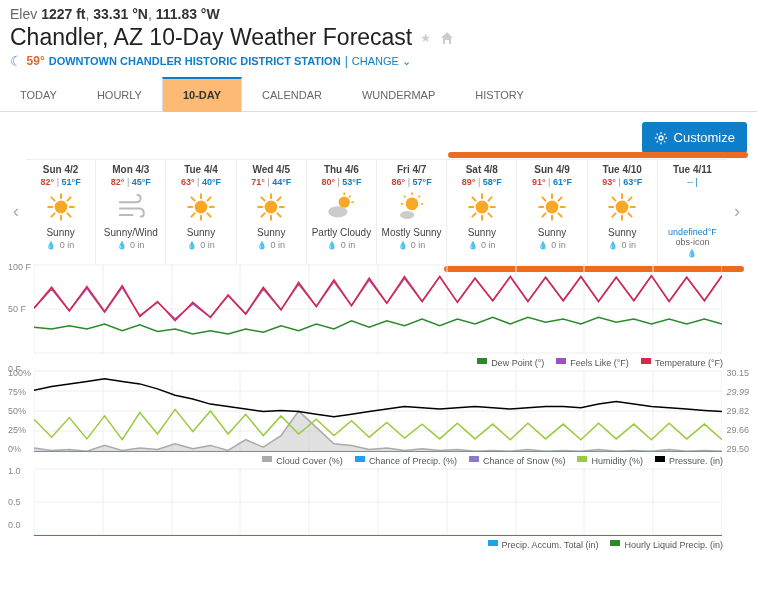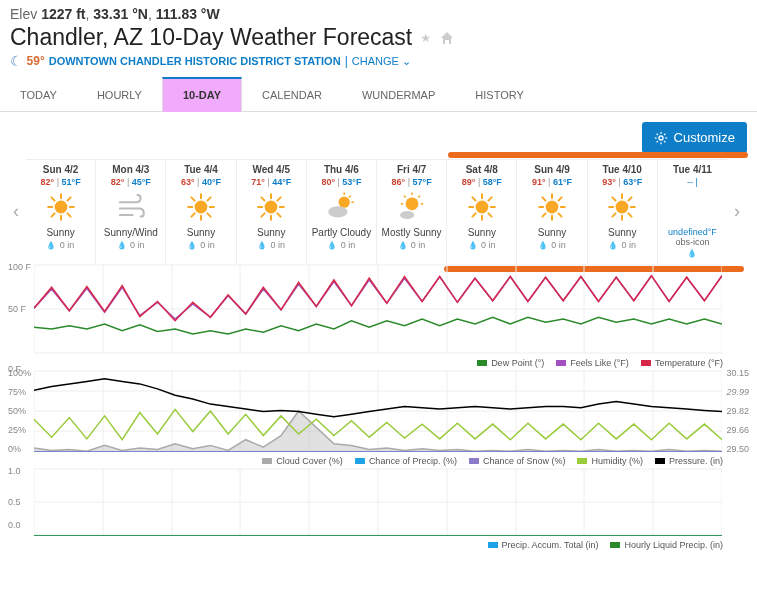--- a/index.html
+++ b/index.html
@@ -10,21 +10,21 @@
   .title-row { display: flex; align-items: center; gap: 8px; margin-top: 2px; }
   .title { font-size: 23px; font-weight: 400; color: #222; }
   .star, .home { color: #ccc; cursor: pointer; }
   .sub-row { display: flex; align-items: center; gap: 4px; font-size: 12px; margin-top: 2px; }
   .moon { color: #5a8fc7; font-size: 14px; }
   .temp { color: #d86c34; font-weight: bold; }
   .station { color: #0e7ec8; font-weight: bold; font-size: 11px; }
   .change { color: #0e7ec8; font-size: 11px; }
   .tabs { display: flex; border-bottom: 1px solid #ddd; margin-top: 8px; }
   .tab { padding: 10px 20px; font-size: 11px; color: #666; cursor: pointer; border-top: 2px solid transparent; }
-  .tab.active { border-top: 2px solid #0e7ec8; color: #333; font-weight: bold; background: #f0abfc; border-left: 1px solid #ddd; border-right: 1px solid #ddd; margin-bottom: -1px; }
+  .tab.active { border-top: 2px solid #0e7ec8; color: #333; font-weight: bold; background: #fdba74; border-left: 1px solid #ddd; border-right: 1px solid #ddd; margin-bottom: -1px; }
   .main { position: relative; padding: 10px 10px 0 6px; }
   .customize-row { display: flex; justify-content: flex-end; margin-bottom: 6px; }
   .customize { background: #0e7ec8; color: #fff; border: none; padding: 8px 12px; font-size: 13px; border-radius: 3px; display: flex; align-items: center; gap: 6px; cursor: pointer; }
   .gear { width: 14px; height: 14px; }
   .fcst-row { display: flex; align-items: stretch; }
   .nav { width: 20px; display: flex; align-items: center; justify-content: center; color: #aaa; font-size: 18px; cursor: pointer; }
   .days { flex: 1; display: flex; border-top: 1px solid #eee; }
   .day { flex: 1; border-left: 1px solid #eee; text-align: center; padding: 4px 2px 6px; font-size: 10px; position: relative; }
   .day:first-child { border-left: none; }
   .day .dlabel { font-weight: bold; color: #444; font-size: 10px; }
@@ -35,21 +35,21 @@
   .cond { color: #444; font-size: 10px; }
   .precip { color: #888; font-size: 9px; margin-top: 2px; display: flex; align-items: center; justify-content: center; gap: 3px; }
   .drop { color: #bbb; font-size: 8px; }
   .und { color: #0e7ec8; font-size: 9px; }
   .obs { color: #666; font-size: 9px; }
   .charts { padding: 0 24px 4px 28px; }
   .chart { position: relative; width: 100%; margin-top: 0; }
   .axis-l { position: absolute; left: -26px; font-size: 9px; color: #888; }
   .axis-r { position: absolute; right: -26px; font-size: 9px; color: #888; }
   .legend { display: flex; justify-content: flex-end; gap: 12px; font-size: 9px; color: #555; margin: 4px 0 2px; flex-wrap: wrap; }
-  .legend span { display: flex; align-items: center; gap: 4px; }
+  .legend span { display: flex; align-items: flex-start; gap: 4px; }
   .swatch { width: 10px; height: 6px; display: inline-block; }
   svg { display: block; }
   .grid line { stroke: #eee; stroke-width: 1; }
   .annot { position: absolute; border: 3px solid #ed6b1f; border-radius: 2px; pointer-events: none; }
 </style>
 </head>
 <body>
 
 <div class="hdr">
   <div class="elev">

